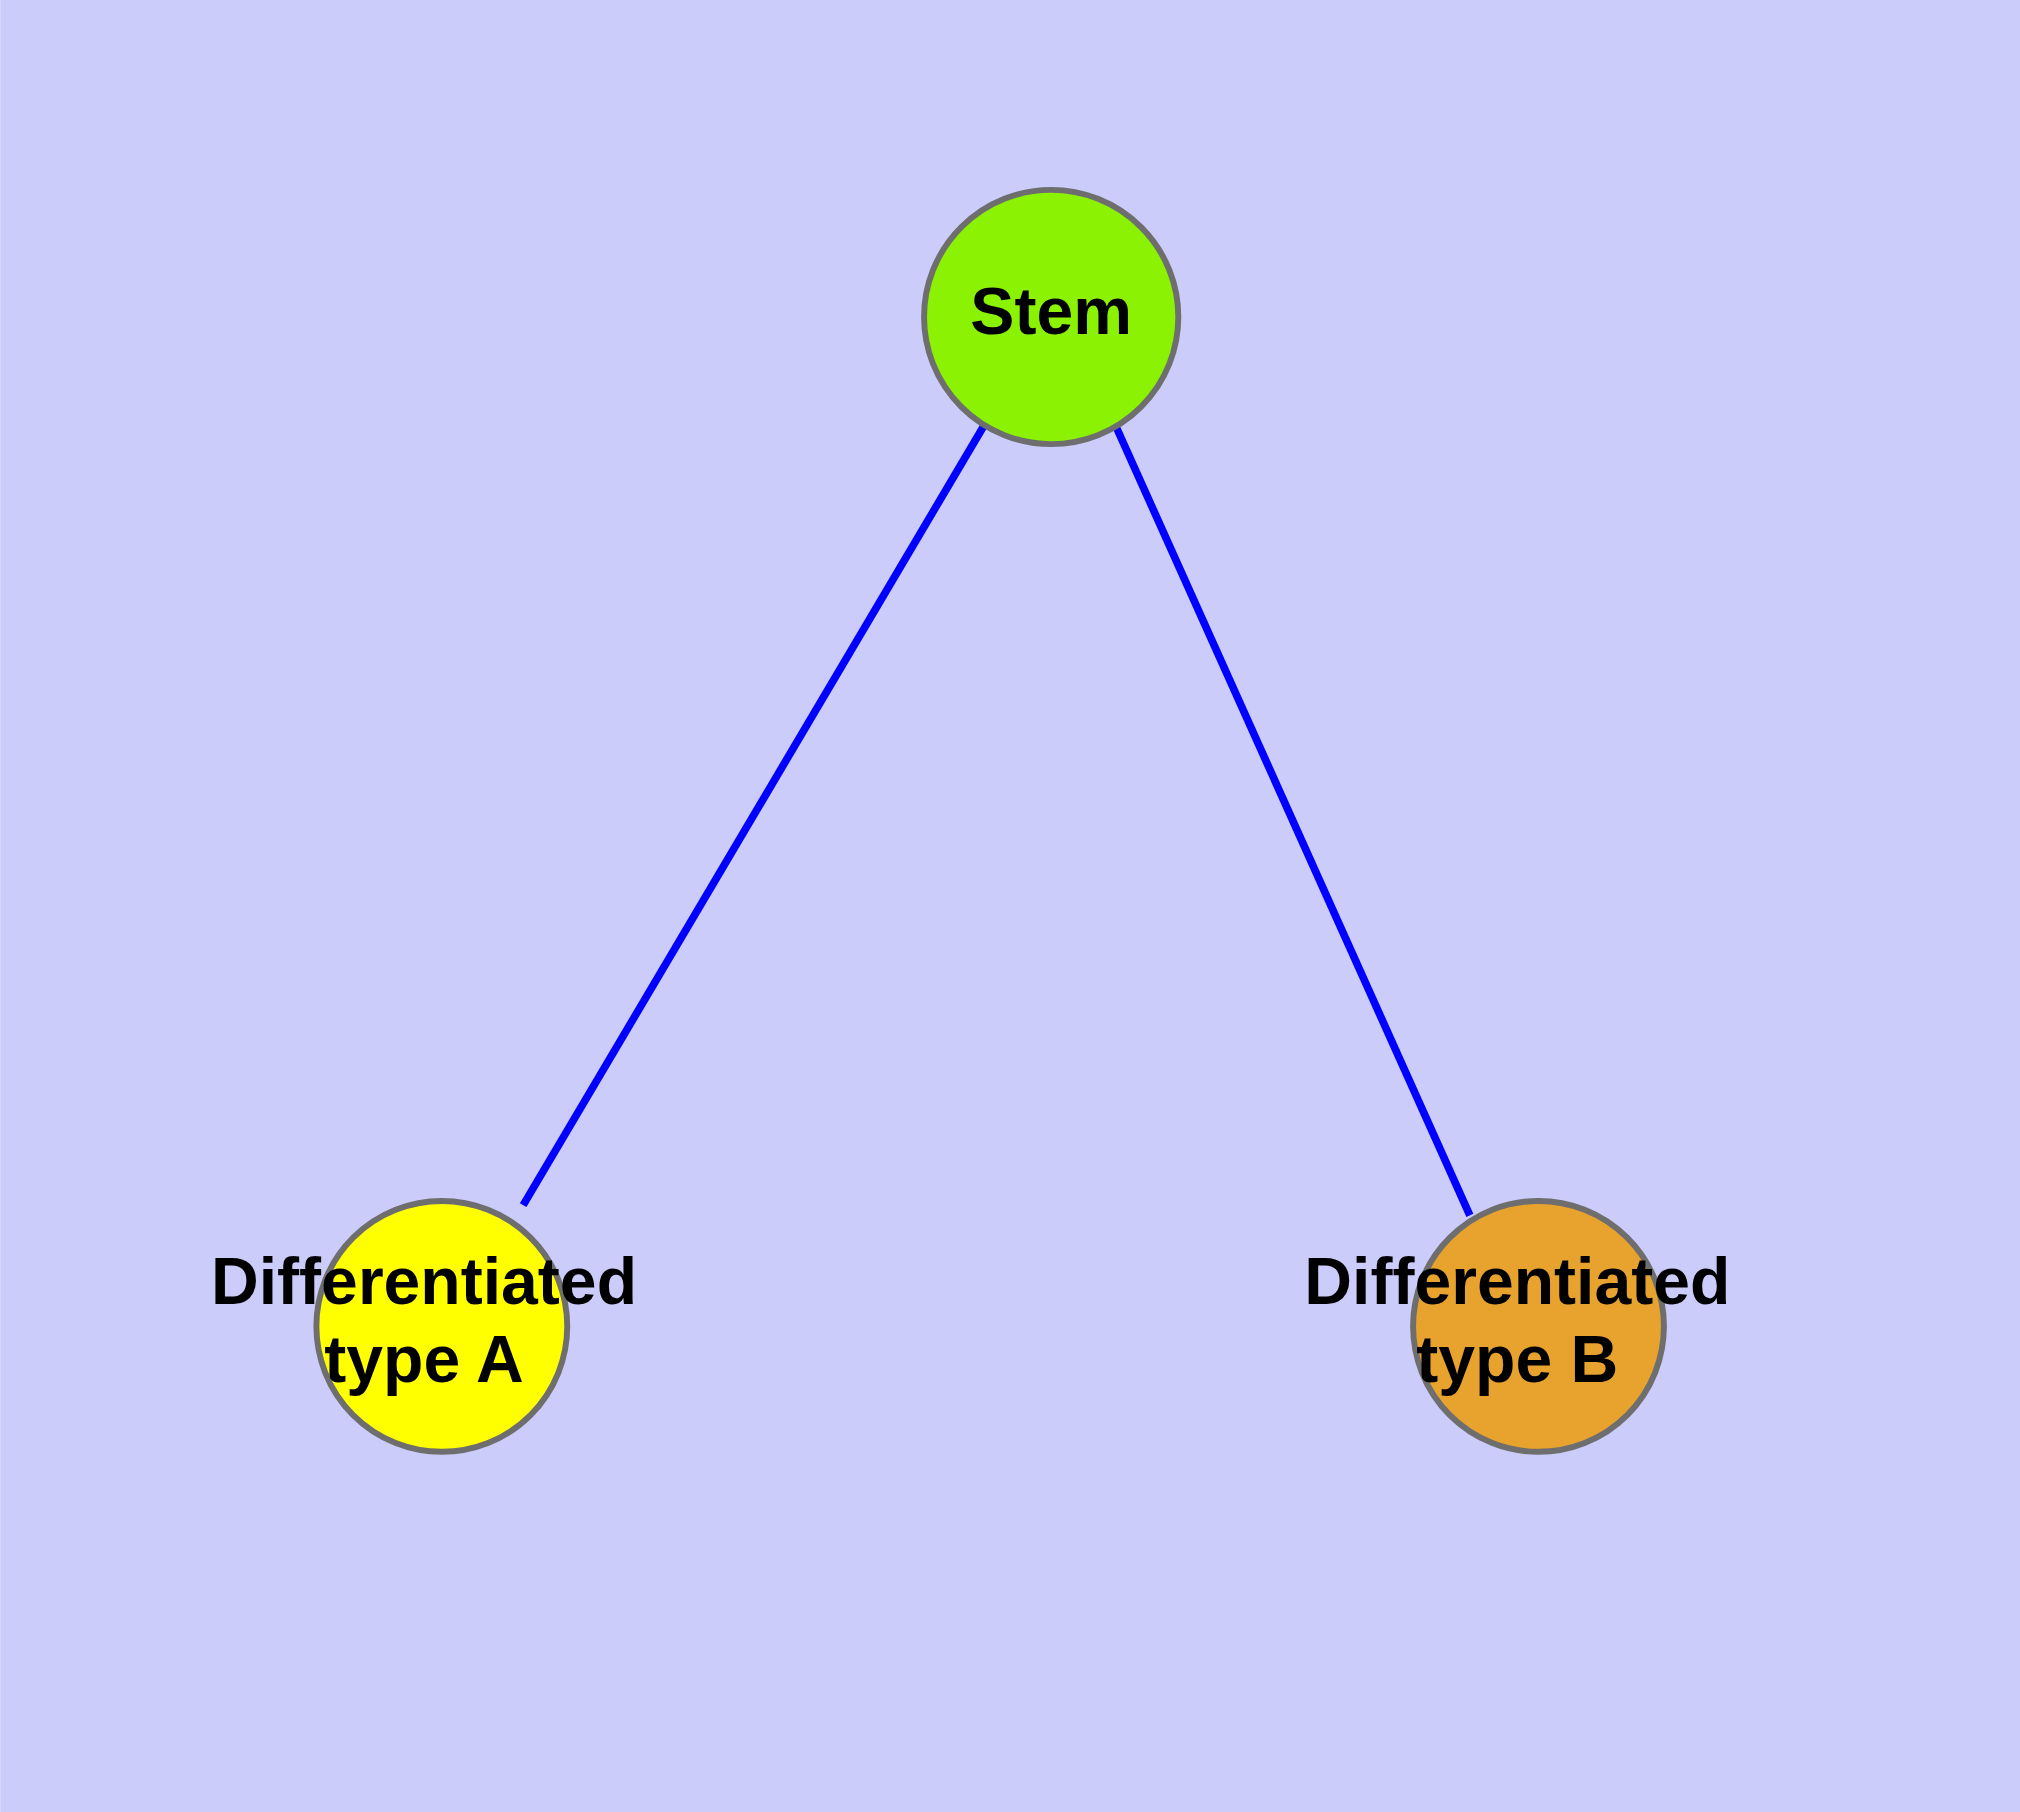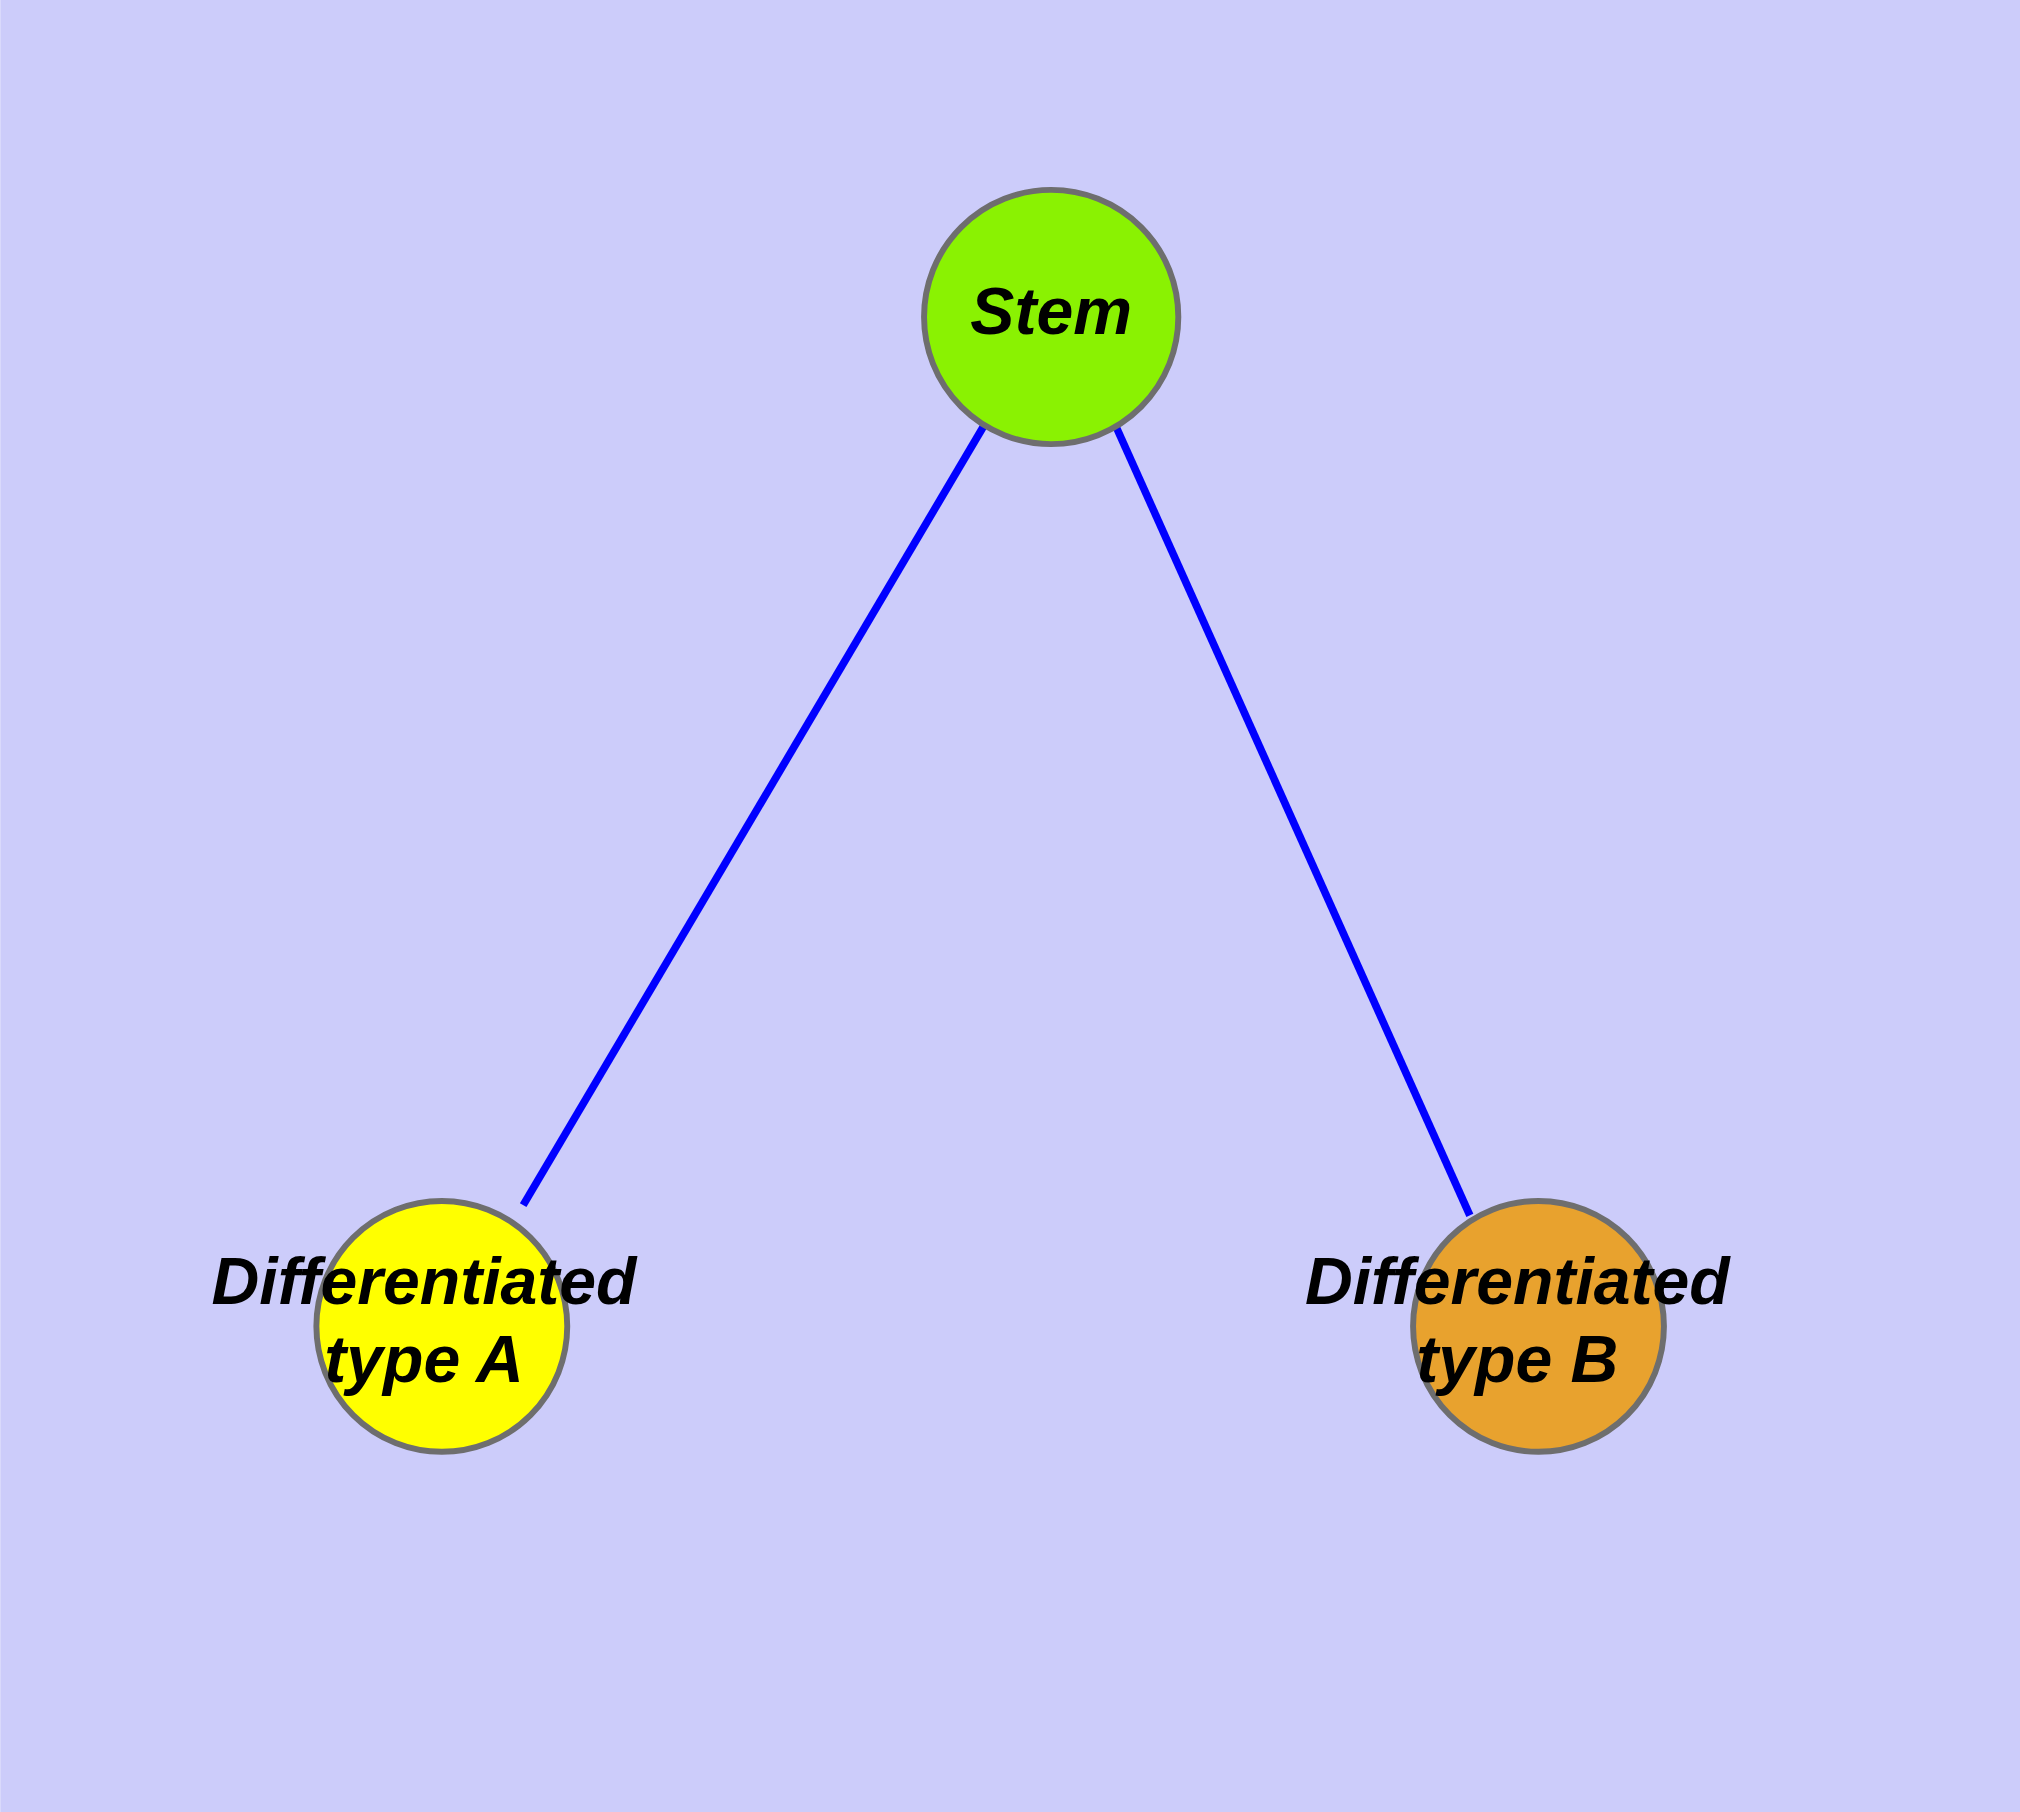--- a/index.html
+++ b/index.html
@@ -28,21 +28,21 @@
     font-weight: bold;
     fill: #000000;
     text-anchor: middle;
     dominant-baseline: middle;
     pointer-events: none;
   }
 </style>
 </head>
 <body>
 
-<div id="canvas" style="width: 2021px; height: 1812px; font-style: italic;">
+<div id="canvas" style="width: 2021px; height: 1812px;">
   <svg id="graph-svg" viewBox="0 0 2384 2138" xmlns="http://www.w3.org/2000/svg" style="width: 2021px; height: 1812px;">
 
     <rect id="bg-rect" x="0" y="0" width="2384" height="2138" fill="#CCCCFA"></rect>
 
     <g id="edge-layer">
         <line x1="1162" y1="500" x2="617" y2="1422" stroke="#0000FF" stroke-width="9" stroke-linecap="butt"></line>
         <line x1="1315" y1="500" x2="1734" y2="1434" stroke="#0000FF" stroke-width="9" stroke-linecap="butt"></line>
       </g>
     <g id="node-layer">
         <circle cx="1240" cy="374" r="150" fill="#8AF202" stroke="#6E6E6E" stroke-width="7"></circle>

